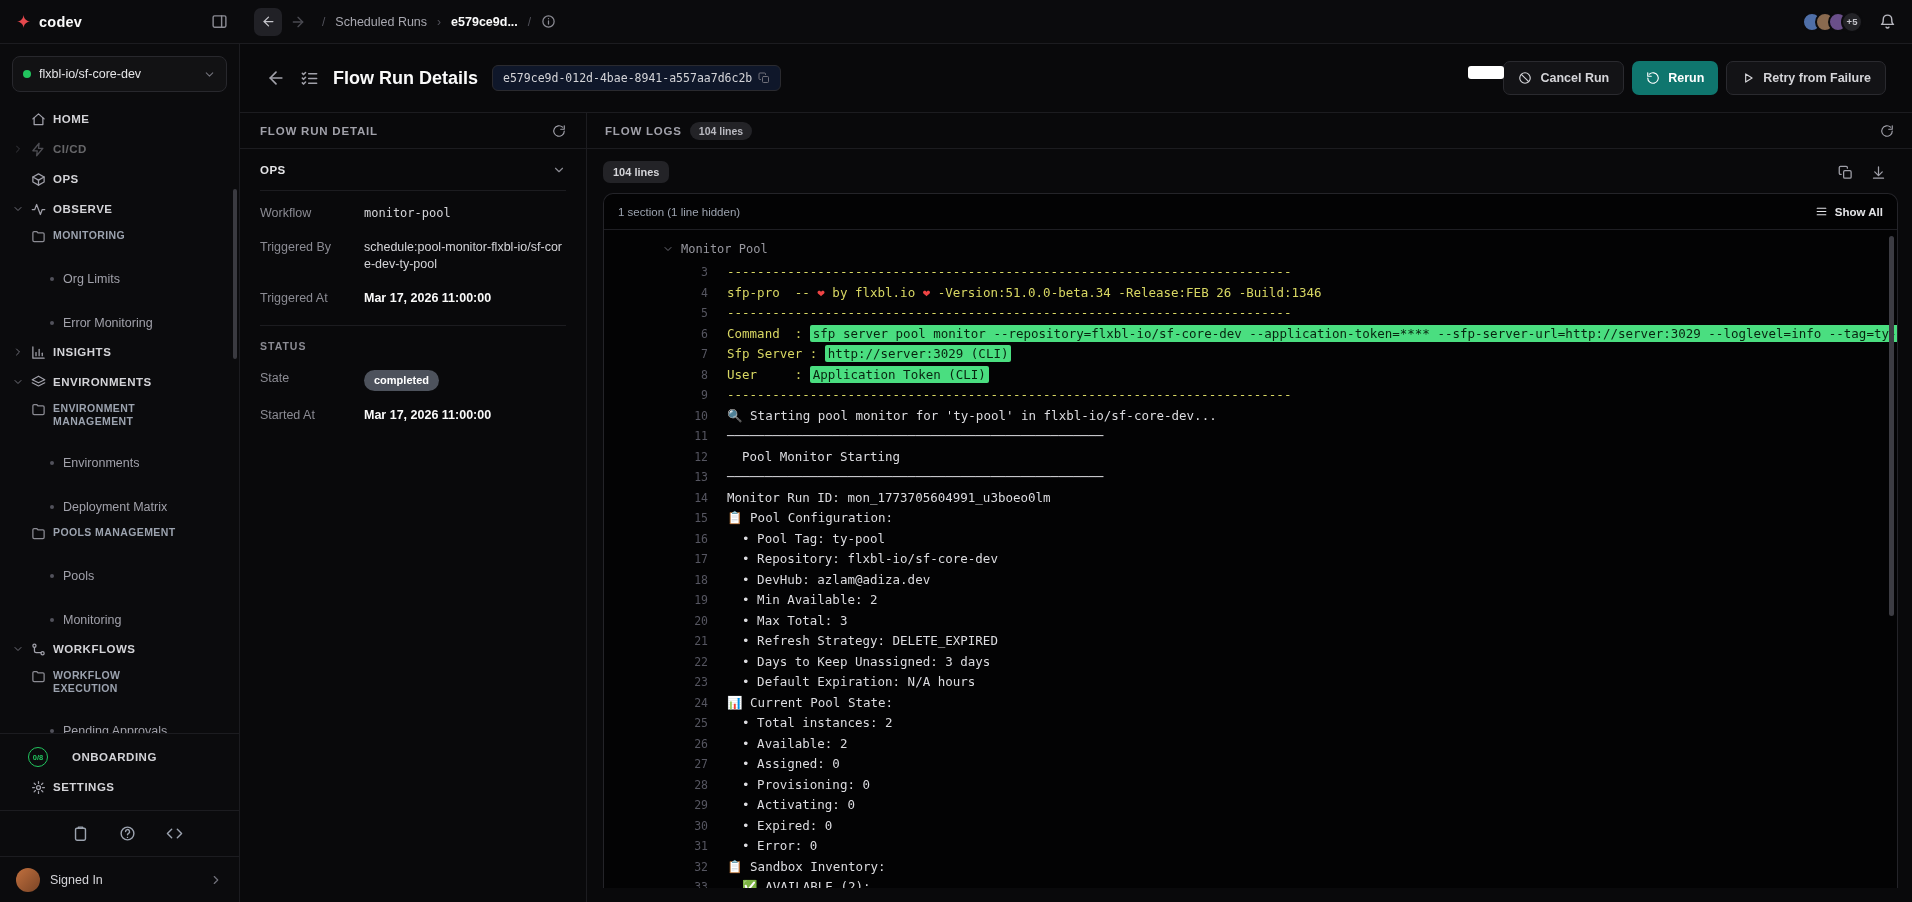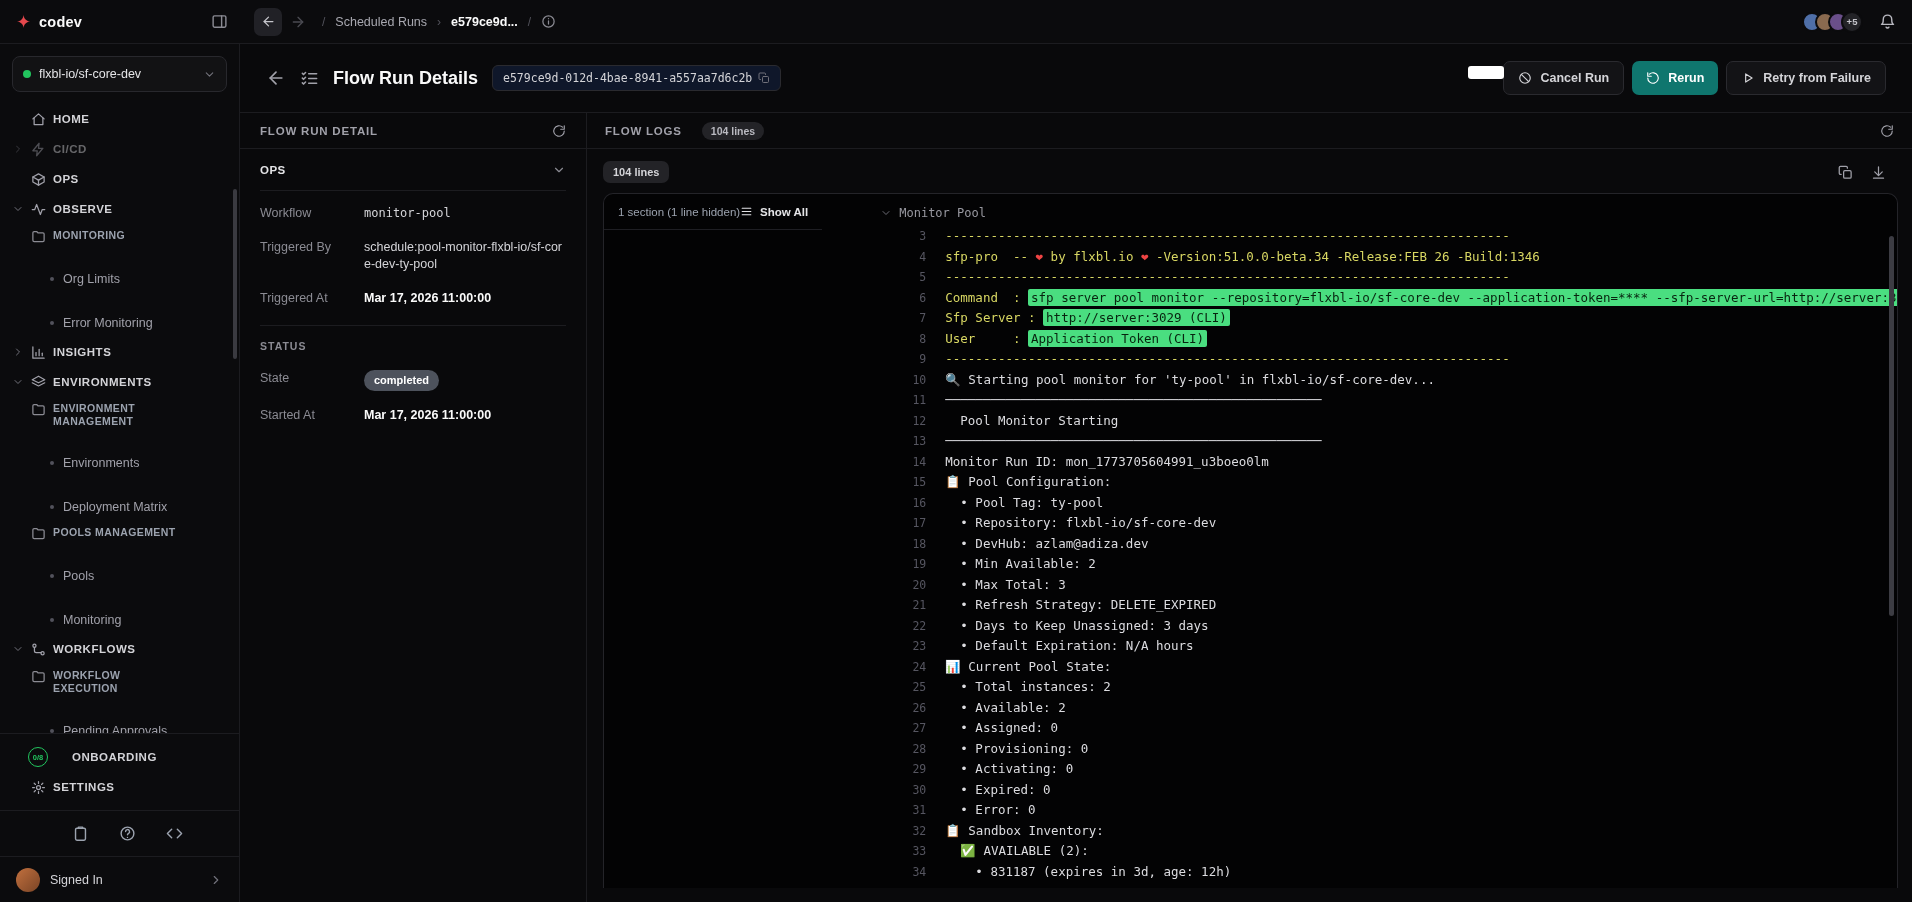--- a/index.html
+++ b/index.html
@@ -81,21 +81,21 @@
   .copy-sm{width:12px;height:12px;color:#71717a}
   .tooltip-blank{position:absolute;top:22px;right:408px;width:36px;height:13px;background:#ffffff;border-radius:3px}
   .ph-actions{margin-left:auto;display:flex;gap:8px;align-items:center}
   .btn{height:34px;display:flex;align-items:center;gap:8px;padding:0 14px;border-radius:7px;font-size:12.5px;font-weight:600}
   .btn .icn{width:14px;height:14px}
   .btn-ghost{border:1px solid #2a2a2f;background:#131316;color:#d4d4d8}
   .btn-rerun{background:#0f766e;color:#fff}
 
   .panels{flex:1;display:flex;border-top:1px solid #1c1c20;min-height:0}
   .detail-panel{width:347px;flex:none;border-right:1px solid #1c1c20;display:flex;flex-direction:column}
-  .panel-hd{height:36px;flex:none;display:flex;align-items:center;padding:0 20px;border-bottom:1px solid #1c1c20;gap:20px}
+  .panel-hd{height:36px;flex:none;display:flex;align-items:center;padding:0 20px;border-bottom:1px solid #1c1c20;gap:8px}
   .panel-hd-title{font-size:11.5px;font-weight:700;letter-spacing:.8px;color:#a1a1aa;white-space:nowrap}
   .refresh-btn{width:14px;height:14px;color:#a1a1aa}
   .detail-body{padding:0 20px}
   .ops-row{height:42px;display:flex;align-items:center;justify-content:space-between;border-bottom:1px solid #1c1c20;cursor:pointer}
   .ops-label{font-size:11.5px;font-weight:700;color:#e4e4e7;letter-spacing:.5px}
   .ops-chev{width:14px;height:14px;color:#8b8b93}
   .drow{display:flex;padding:8px 0;font-size:12.5px;line-height:1.4}
   .drow:first-child{padding-top:14px}
   .dlabel{width:104px;flex:none;color:#8b8b93}
   .dvalue{flex:1;color:#d4d4d8;word-break:break-all}
@@ -107,21 +107,21 @@
     padding:3px 10px;border-radius:999px}
 
   .logs-panel{flex:1;min-width:0;display:flex;flex-direction:column}
   .logs-hd{padding:0 18px}
   .lines-pill{background:#232327;color:#b9b9c0;font-size:10.5px;font-weight:600;padding:3px 9px;border-radius:999px}
   .logs-toolbar{display:flex;align-items:center;padding:12px 26px 10px 16px;flex:none}
   .lines-pill2{background:#232327;color:#d4d4d8;font-size:11px;font-weight:600;padding:5px 10px;border-radius:7px}
   .tool-ic{width:15px;height:15px;color:#a1a1aa;margin-left:18px;cursor:pointer}
 
   .logview{flex:1;margin:0 14px 14px 16px;min-height:0;background:#030304;border:1px solid #242429;border-bottom:none;
-    border-radius:10px 10px 0 0;display:flex;flex-direction:row;position:relative;overflow:hidden}
+    border-radius:10px 10px 0 0;display:flex;flex-direction:column;position:relative;overflow:hidden}
   .logstrip{height:36px;flex:none;display:flex;align-items:center;justify-content:space-between;padding:0 14px;
     border-bottom:1px solid #1e1e23}
   .logstrip-left{font-size:11.5px;color:#9ca3af}
   .showall{display:flex;align-items:center;gap:7px;font-size:11.5px;font-weight:600;color:#e4e4e7;cursor:pointer}
   .showall .icn{width:13px;height:13px}
   .logbody{flex:1;overflow:hidden;font-family:"DejaVu Sans Mono",monospace;font-size:12.5px;line-height:20.5px;
     padding-top:6px;color:#dcdce0}
   .logsection{display:flex;align-items:center;gap:7px;padding-left:58px;color:#9898a0;height:26px;font-size:12px;cursor:pointer}
   .sec-chev{width:12px;height:12px;color:#6b6b74}
   .logline{display:flex}

